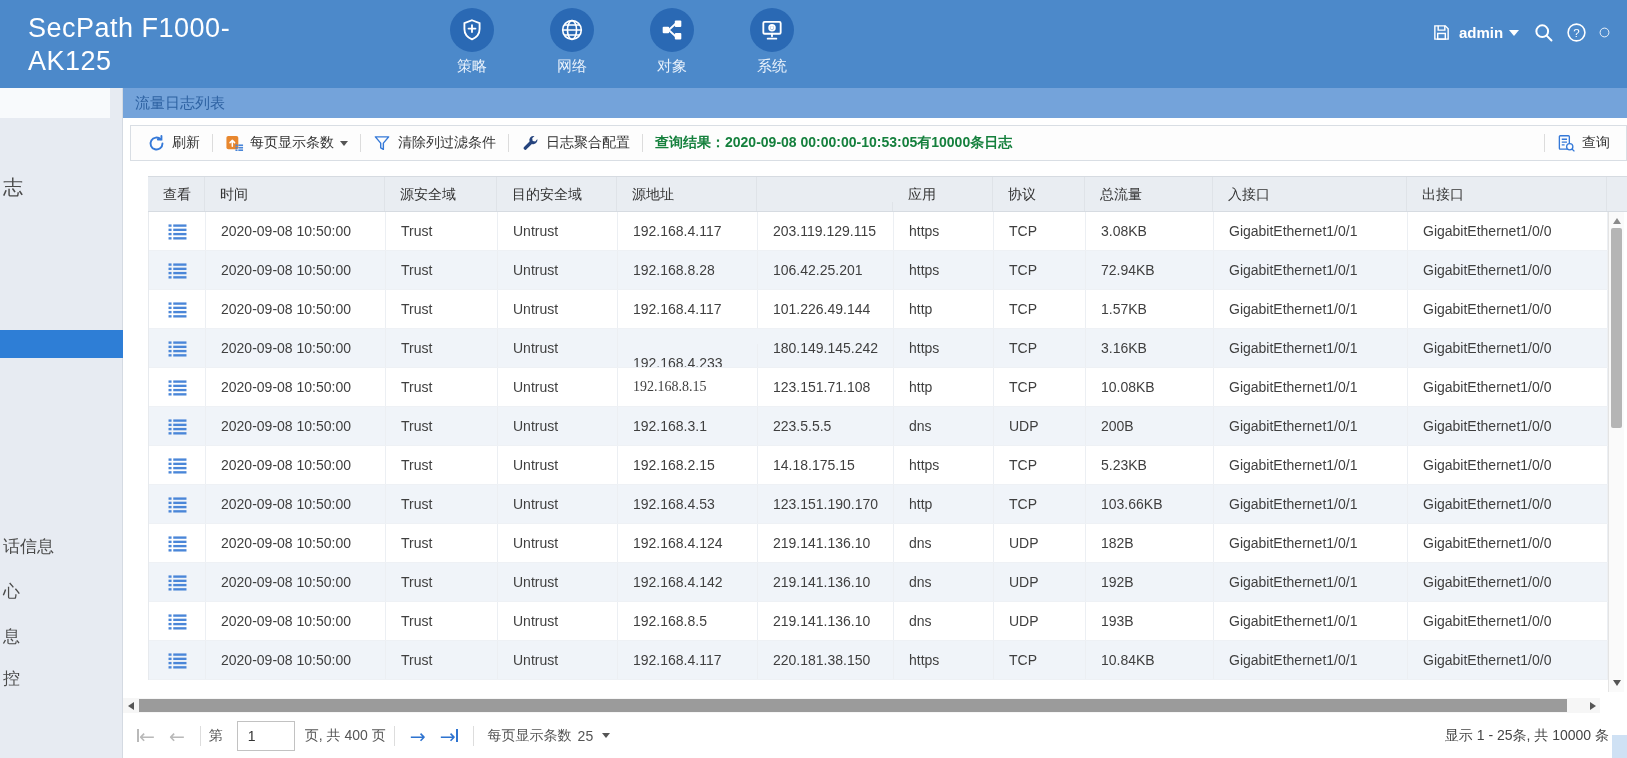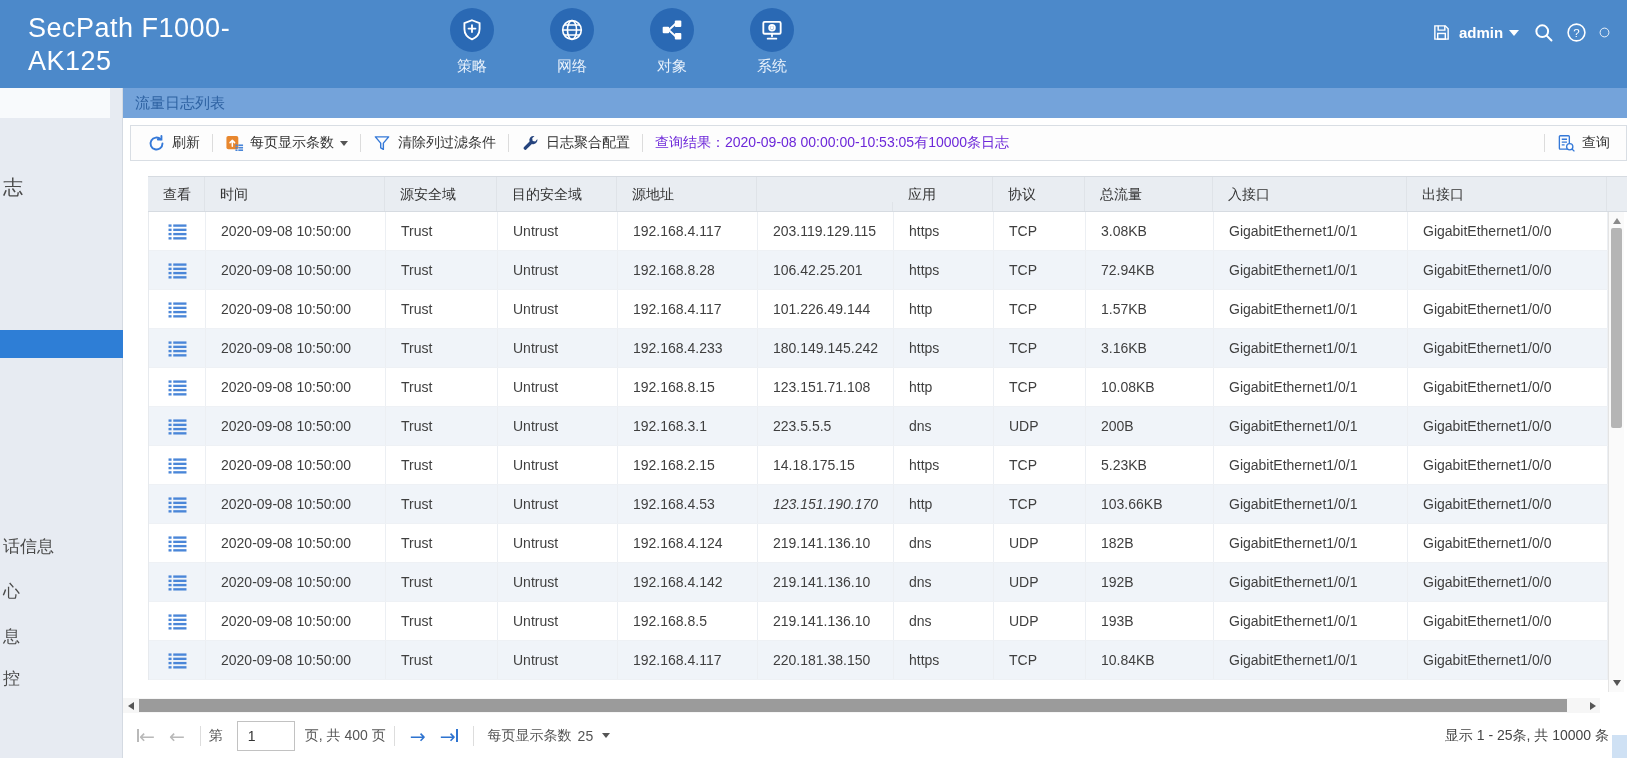--- a/index.html
+++ b/index.html
@@ -38,21 +38,21 @@
   
   .sidebar { position:absolute; left:0; top:88px; width:123px; height:670px; background:#e7ebf2; border-right:1px solid #d4dae2; }
   .side-topstrip { position:absolute; left:0; top:0; width:110px; height:30px; background:#f8fafc; }
   .side-item { position:absolute; left:0; width:123px; white-space:nowrap; overflow:hidden; color:#4a4a4a; cursor:pointer; padding-left:3px; }
   .side-item.selected { background:#2e7ed6; height:28px; }
 
   
   .toolbar { position:absolute; left:130px; top:125px; width:1497px; height:36px; background:#fdfdfd; border:1px solid #d9dee4; display:flex; align-items:center; padding:0 6px; white-space:nowrap; }
   .toolbar button { background:none; border:none; font:inherit; color:#333; display:flex; align-items:center; gap:6px; padding:0 10px; cursor:pointer; }
   .toolbar .sep { width:1px; height:18px; background:#dcdcdc; margin:0 2px; }
-  .toolbar .result { color:#6d28d9; padding:0 10px; }
+  .toolbar .result { color:#15803d; padding:0 10px;font-weight:bold; }
   .toolbar .spacer { flex:1; }
   .tb-ic { width:19px; height:19px; display:inline-flex; }
 
   
   .thead { position:absolute; left:148px; top:176px; width:1479px; height:36px; background:#e9edf2; display:flex; border-top:1px solid #d6dbe1; border-bottom:1px solid #d6dbe1; }
   .th { line-height:34px; padding-left:15px; color:#333; border-right:1px solid #dfe3e8; white-space:nowrap; overflow:hidden; cursor:pointer; }
   .th.c-view { padding-left:15px; }
   .tbody { position:absolute; left:148px; top:212px; width:1460px; height:468px; overflow:hidden; background:#fff; border-left:1px solid #e7eaee; }
   .tr { display:flex; height:39px; border-bottom:1px solid #eef1f5; cursor:pointer; }
   .tr.alt { background:#f0f4f9; }
@@ -364,21 +364,21 @@
               <rect x="5.5" y="10.5" width="14" height="2.5"></rect>
               <rect x="0.5" y="15" width="3.2" height="2.5"></rect>
               <rect x="5.5" y="15" width="14" height="2.5"></rect>
             </svg>
           </span>
         </button>
       </div>
       <div class="td c-time" style="width: 180px;">2020-09-08 10:50:00</div>
       <div class="td c-src_zone" style="width: 112px;">Trust</div>
       <div class="td c-dst_zone" style="width: 120px;">Untrust</div>
-      <div class="td c-src_ip" style="width: 140px;">192.168.4.233</div>
+      <div class="td c-src_ip" style="width: 140px; margin-top: 15px;">192.168.4.233</div>
       <div class="td c-dst_ip" style="width: 136px;">180.149.145.242</div>
       <div class="td c-app" style="width: 100px;">https</div>
       <div class="td c-proto" style="width: 92px;">TCP</div>
       <div class="td c-traffic" style="width: 128px;">3.16KB</div>
       <div class="td c-in_if" style="width: 194px;">GigabitEthernet1/0/1</div>
       <div class="td c-out_if" style="width: 200px;">GigabitEthernet1/0/0</div>
     </div>
     <div class="tr">
       <div class="td c-view" style="width: 57px;">
         <button class="view-btn">
@@ -392,21 +392,21 @@
               <rect x="5.5" y="10.5" width="14" height="2.5"></rect>
               <rect x="0.5" y="15" width="3.2" height="2.5"></rect>
               <rect x="5.5" y="15" width="14" height="2.5"></rect>
             </svg>
           </span>
         </button>
       </div>
       <div class="td c-time" style="width: 180px;">2020-09-08 10:50:00</div>
       <div class="td c-src_zone" style="width: 112px;">Trust</div>
       <div class="td c-dst_zone" style="width: 120px;">Untrust</div>
-      <div class="td c-src_ip" style="width: 140px;">192.168.8.15</div>
+      <div class="td c-src_ip" style="width: 140px; font-family: Liberation Serif, serif;">192.168.8.15</div>
       <div class="td c-dst_ip" style="width: 136px;">123.151.71.108</div>
       <div class="td c-app" style="width: 100px;">http</div>
       <div class="td c-proto" style="width: 92px;">TCP</div>
       <div class="td c-traffic" style="width: 128px;">10.08KB</div>
       <div class="td c-in_if" style="width: 194px;">GigabitEthernet1/0/1</div>
       <div class="td c-out_if" style="width: 200px;">GigabitEthernet1/0/0</div>
     </div>
     <div class="tr alt">
       <div class="td c-view" style="width: 57px;">
         <button class="view-btn">
@@ -477,21 +477,21 @@
               <rect x="0.5" y="15" width="3.2" height="2.5"></rect>
               <rect x="5.5" y="15" width="14" height="2.5"></rect>
             </svg>
           </span>
         </button>
       </div>
       <div class="td c-time" style="width: 180px;">2020-09-08 10:50:00</div>
       <div class="td c-src_zone" style="width: 112px;">Trust</div>
       <div class="td c-dst_zone" style="width: 120px;">Untrust</div>
       <div class="td c-src_ip" style="width: 140px;">192.168.4.53</div>
-      <div class="td c-dst_ip" style="width: 136px; font-style: italic;">123.151.190.170</div>
+      <div class="td c-dst_ip" style="width: 136px;">123.151.190.170</div>
       <div class="td c-app" style="width: 100px;">http</div>
       <div class="td c-proto" style="width: 92px;">TCP</div>
       <div class="td c-traffic" style="width: 128px;">103.66KB</div>
       <div class="td c-in_if" style="width: 194px;">GigabitEthernet1/0/1</div>
       <div class="td c-out_if" style="width: 200px;">GigabitEthernet1/0/0</div>
     </div>
     <div class="tr">
       <div class="td c-view" style="width: 57px;">
         <button class="view-btn">
           <span>

